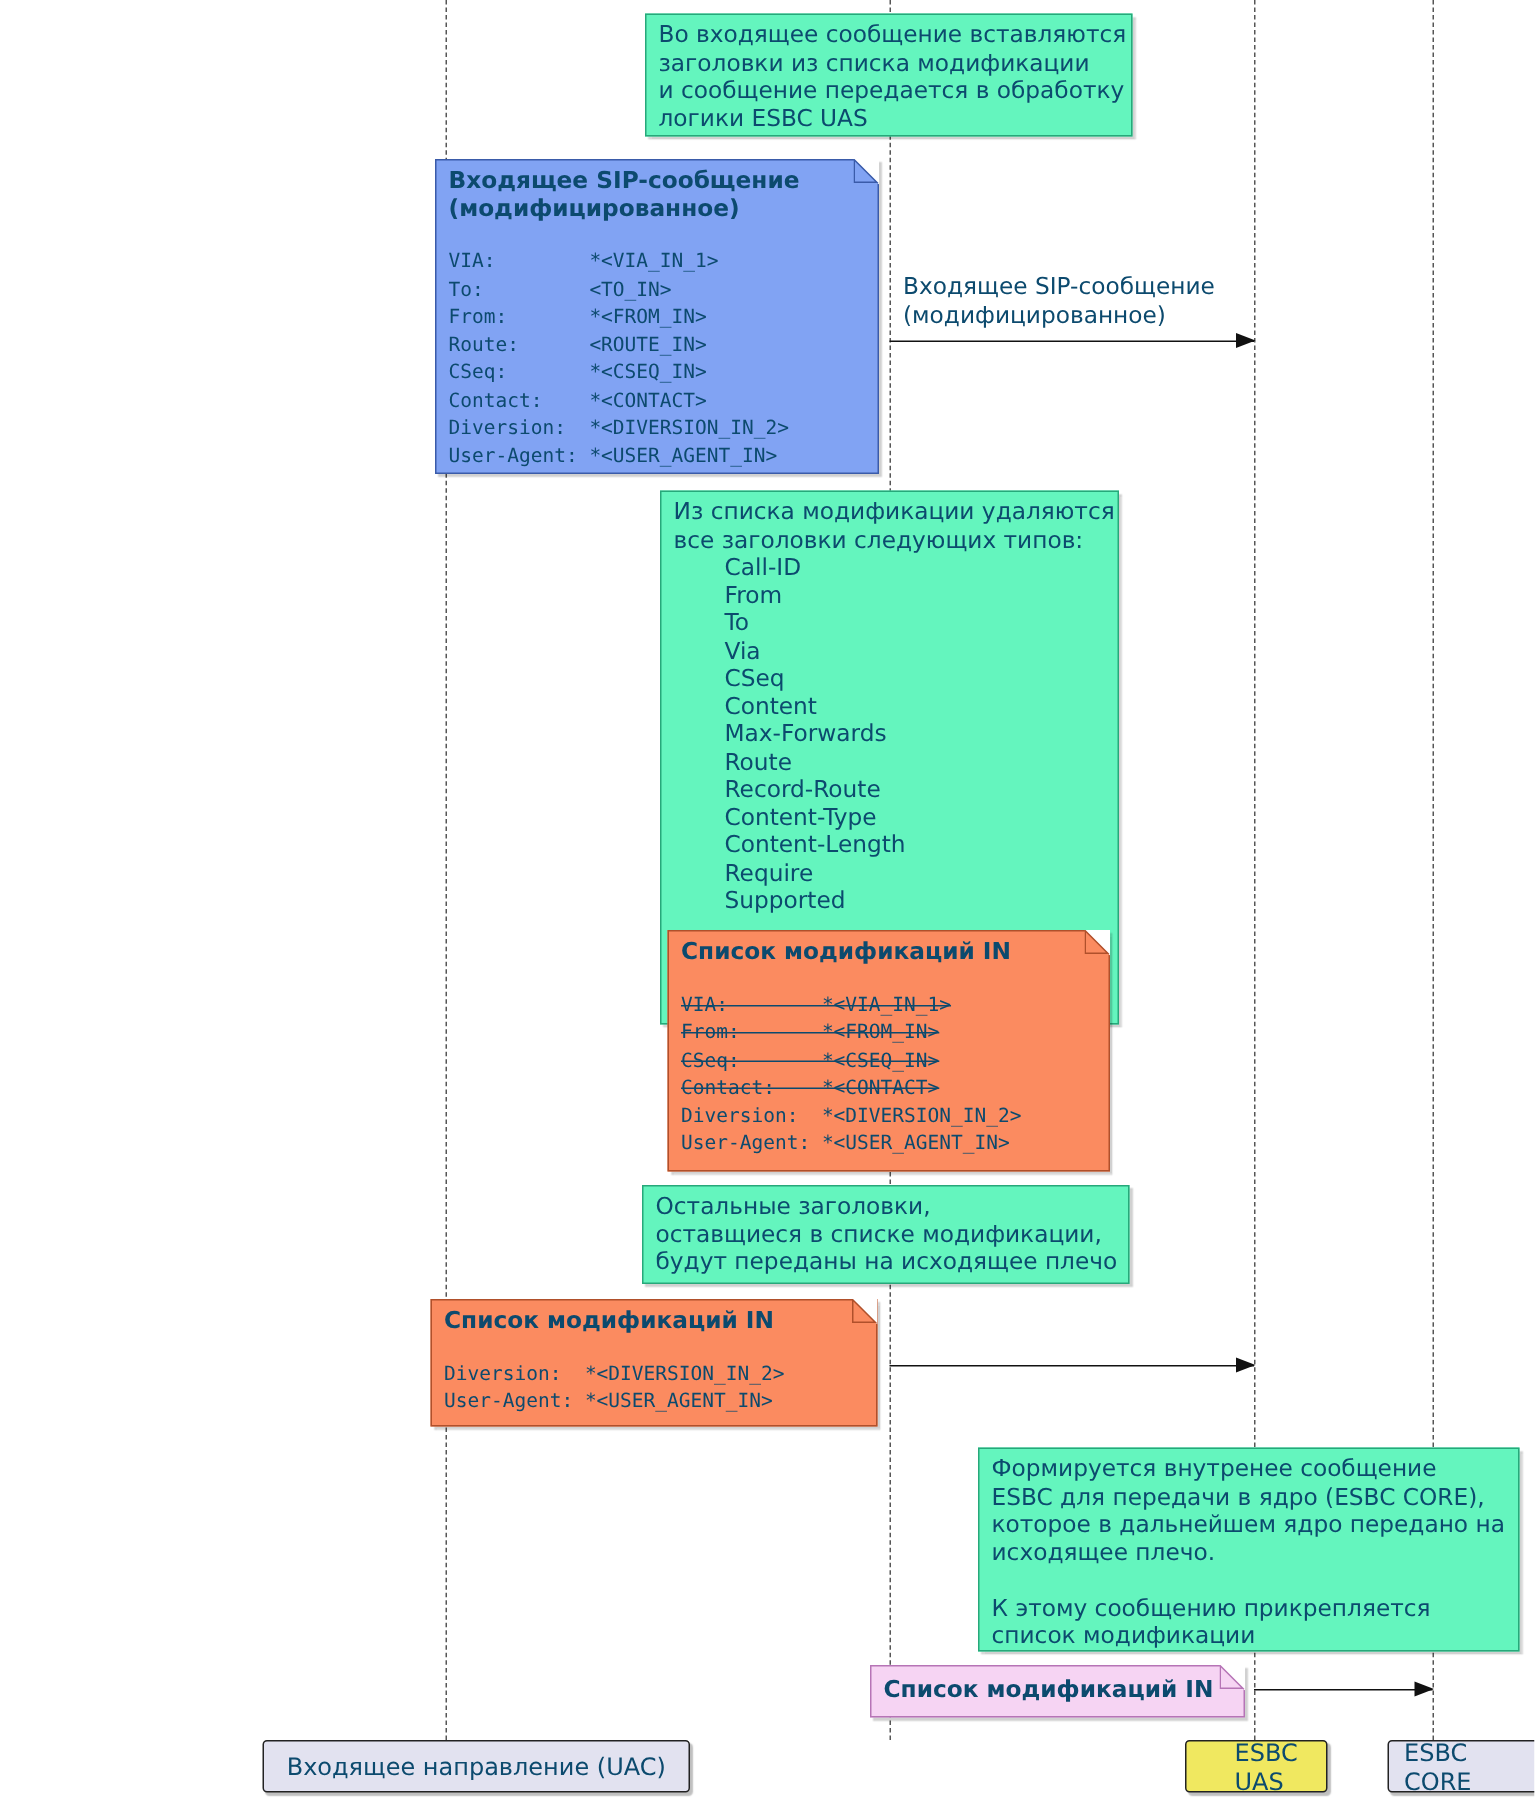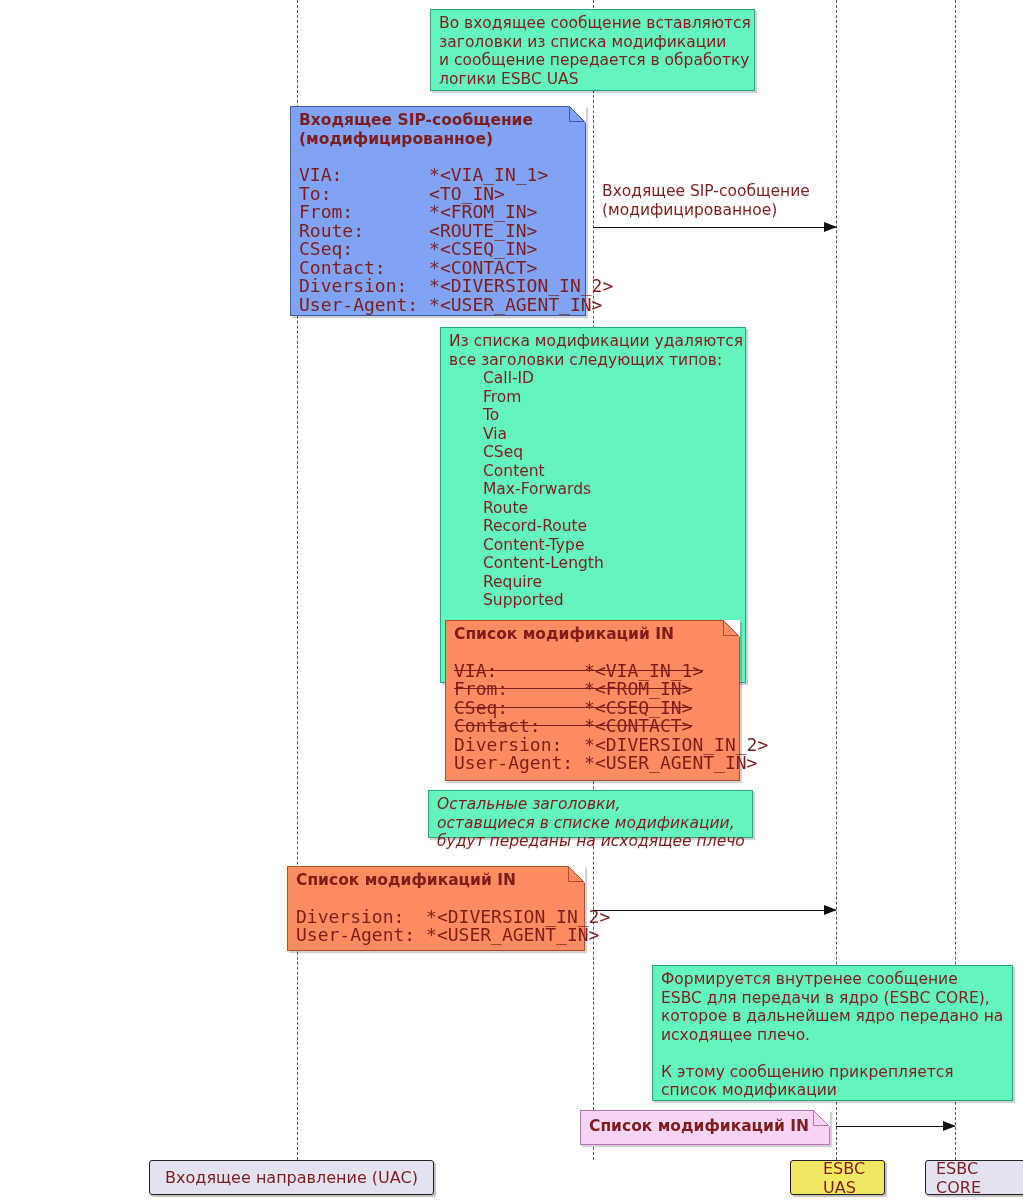--- a/index.html
+++ b/index.html
@@ -1,33 +1,33 @@
 <!DOCTYPE html>
 <html><head>
 <meta charset="utf-8">
 <style>
   html,body { margin:0; padding:0; background:#ffffff; }
   .canvas {
     position:relative; width:1023px; height:1201px; background:#ffffff;
     font-family:"DejaVu Sans","Liberation Sans",sans-serif;
-    font-size:15.5px; color:#7f1d1d; overflow:hidden;
+    font-size:15.5px; color:#0c4a6e; overflow:hidden;
   }
   .lifeline { position:absolute; top:0; height:1160px; width:0;
     border-left:1px dashed #565656; z-index:1; }
   .note { position:absolute; box-sizing:border-box; border:1px solid;
     padding:4px 8px; line-height:18.5px; z-index:2;
     box-shadow:2px 2px 1px rgba(0,0,0,0.18); }
   .note-green  { background:#64F5BE; border-color:#27A87A; }
   .note-blue   { background:#81A3F3; border-color:#3A5BA9; }
   .note-orange { background:#FB8B60; border-color:#B0502B; }
   .note-pink   { background:#F6D4F3; border-color:#B674B6; }
   .title { font-weight:bold; }
   .pre { white-space:pre; }
   .mono { font-family:"DejaVu Sans Mono","Liberation Mono",monospace;
-    font-size:18px; white-space:pre; line-height:18.5px; }
+    font-size:13px; white-space:pre; line-height:18.5px; }
   .struck { text-decoration:line-through; }
   .gap { height:18px; }
   .fold { position:absolute; top:-1px; right:-1px; }
   .fold .cut { fill:#ffffff; }
   .note-blue .flap   { fill:#81A3F3; stroke:#3A5BA9; stroke-width:1; }
   .note-orange .flap { fill:#FB8B60; stroke:#B0502B; stroke-width:1; }
   .note-pink .flap   { fill:#F6D4F3; stroke:#B674B6; stroke-width:1; }
   .arrow { position:absolute; height:0; border-top:1.5px solid #111; z-index:3; }
   .arrow .head { position:absolute; right:-1px; top:-6px; width:0; height:0;
     border-left:13px solid #111; border-top:5px solid transparent;
@@ -108,21 +108,21 @@
     <div class="title">Список модификаций IN</div>
     <div class="gap"></div>
     <div class="mono struck">VIA:        *&lt;VIA_IN_1&gt;</div>
     <div class="mono struck">From:       *&lt;FROM_IN&gt;</div>
     <div class="mono struck">CSeq:       *&lt;CSEQ_IN&gt;</div>
     <div class="mono struck">Contact:    *&lt;CONTACT&gt;</div>
     <div class="mono">Diversion:  *&lt;DIVERSION_IN_2&gt;
 User-Agent: *&lt;USER_AGENT_IN&gt;</div>
   </div>
 
-  <div class="note note-green" style="left:428px; top:790px; width:325px; height:48px;font-style:italic;">
+  <div class="note note-green" style="left:428px; top:790px; width:325px; height:66px;">
     <div class="pre">Остальные заголовки,
 оставщиеся в списке модификации,
 будут переданы на исходящее плечо</div>
   </div>
 
   <div class="note note-orange" style="left:287px; top:866px; width:298px; height:85px;">
     <svg class="fold" width="17" height="17">
       <polygon class="cut" points="0,0 17,0 17,17"></polygon>
       <polygon class="flap" points="0.5,0.5 15.5,15.5 0.5,15.5"></polygon>
     </svg>
@@ -151,21 +151,21 @@
       <polygon class="cut" points="0,0 17,0 17,17"></polygon>
       <polygon class="flap" points="0.5,0.5 15.5,15.5 0.5,15.5"></polygon>
     </svg>
     <div class="title">Список модификаций IN</div>
   </div>
 
   <div class="arrow" style="left:836px; top:1126px; width:119px;">
     <span class="head"></span>
   </div>
 
-  <div class="participant p-lav" style="left:149px; width:285px;">
+  <div class="participant p-lav" style="left:175px; width:285px;">
     <span>Входящее направление (UAC)</span>
   </div>
   <div class="participant p-yel" style="left:790px; width:95px;padding-left:32px;">
     <span>ESBC UAS</span>
   </div>
   <div class="participant p-lav" style="left:925px; width:111px;">
     <span>ESBC CORE</span>
   </div>
 
 </div>

